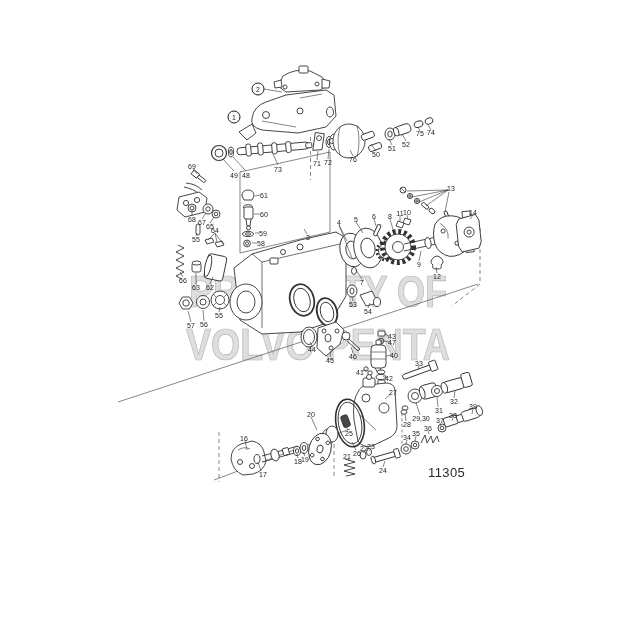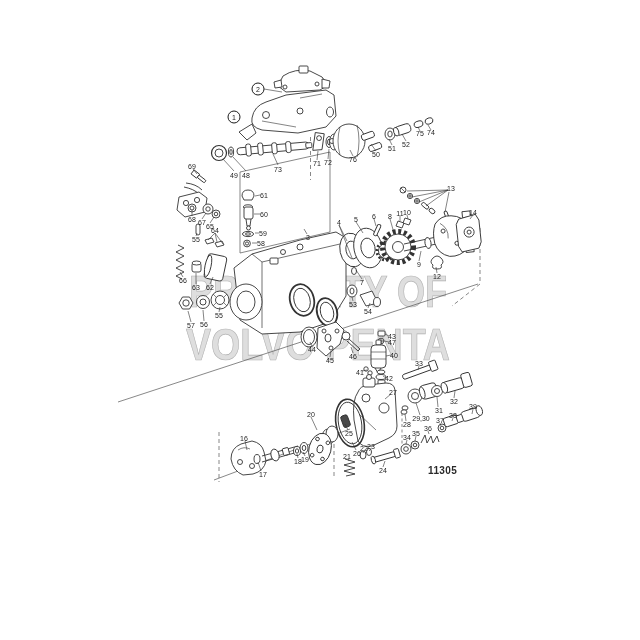--- a/index.html
+++ b/index.html
@@ -4,21 +4,21 @@
 <style>
   html,body{margin:0;padding:0;background:#fff;}
   #stage{position:relative;width:640px;height:640px;background:#ffffff;overflow:hidden;
          font-family:"Liberation Sans",sans-serif;}
   svg{position:absolute;left:0;top:0;}
   #labels{position:absolute;left:0;top:0;width:640px;height:640px;pointer-events:none;}
   .plabel{position:absolute;transform:translate(-50%,-50%);font-size:7px;line-height:7px;
           color:#1c1c1c;white-space:nowrap;}
   .plabel.circled{width:11px;height:11px;border:1px solid #1c1c1c;border-radius:50%;
           display:flex;align-items:center;justify-content:center;font-size:7px;background:#fff;}
-  .fignum{position:absolute;left:428px;top:465px;font-size:10px;letter-spacing:0.4px;color:#2a2a2a;font-weight:bold;}
+  .fignum{position:absolute;left:428px;top:465px;font-size:13px;letter-spacing:0.4px;color:#2a2a2a;}
 </style>
 </head>
 <body>
 
 <div id="stage">
 
 <svg width="640" height="640" viewBox="0 0 640 640">
 
   <g opacity="0.8">
     <text x="318" y="307" text-anchor="middle" textLength="258" lengthAdjust="spacingAndGlyphs" font-family="Liberation Sans, sans-serif" font-weight="bold" font-size="44" fill="#d6d6d6" stroke="#a0a0a0" stroke-width="0.7">PROPERTY OF</text>

